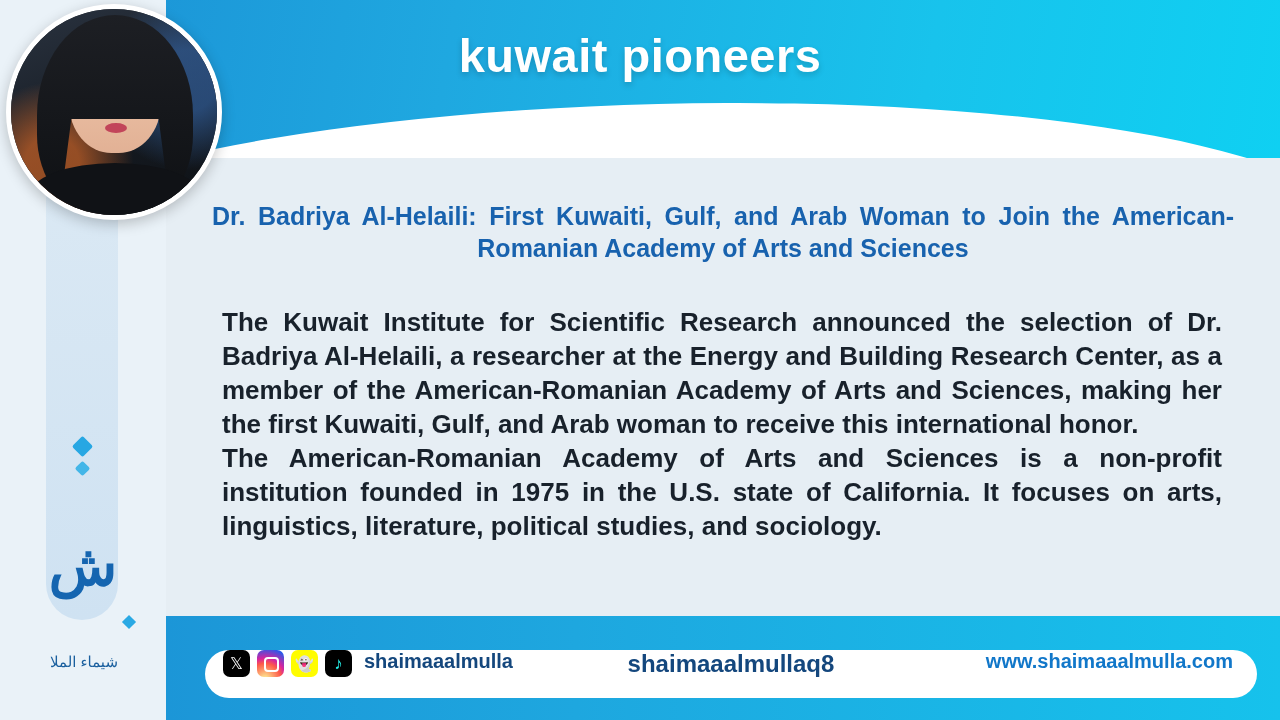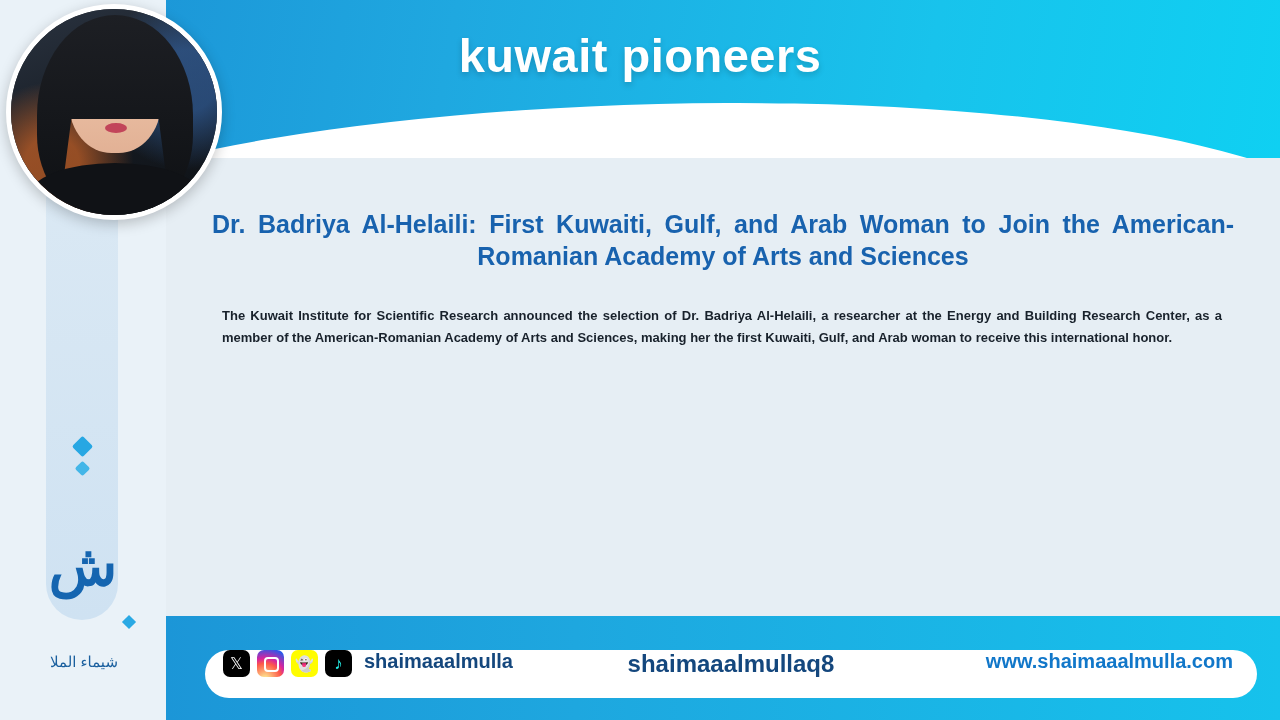--- a/index.html
+++ b/index.html
@@ -196,37 +196,37 @@
     position: absolute;
     left: 166px;
     top: 158px;
     width: 1114px;
     height: 462px;
     background: #e6eef4;
   }
   .headline {
     position: absolute;
     left: 212px;
-    top: 208px;
+    top: 200px;
     width: 1022px;
     text-align: center;
     font-size: 25px;
     line-height: 32px;
     font-weight: bold;
     color: #1862ae;
     text-align: justify;
     text-align-last: center;
   }
   .bodytext {
     position: absolute;
     left: 222px;
     top: 305px;
     width: 1000px;
-    font-size: 13px;
-    line-height: 22px;
+    font-size: 26px;
+    line-height: 34px;
     font-weight: bold;
     color: #18212b;
     text-align: justify;
   }
   .bodytext p { margin: 0; }
 
   
   .footer-band {
     position: absolute;
     left: 0;
@@ -344,20 +344,21 @@
     <div class="eye-r"></div>
     <div class="lips"></div>
     <div class="hijab"></div>
     <div class="shoulder"></div>
   </div>
 
   <div class="headline">Dr. Badriya Al-Helaili: First Kuwaiti, Gulf, and Arab Woman to Join the American-Romanian Academy of Arts and Sciences</div>
 
   <div class="bodytext">
     <p>The Kuwait Institute for Scientific Research announced the selection of Dr. Badriya Al-Helaili, a researcher at the Energy and Building Research Center, as a member of the American-Romanian Academy of Arts and Sciences, making her the first Kuwaiti, Gulf, and Arab woman to receive this international honor.</p>
+    <p>The American-Romanian Academy of Arts and Sciences is a non-profit institution founded in 1975 in the U.S. state of California. It focuses on arts, linguistics, literature, political studies, and sociology.</p>
   </div>
 
   <div class="footer-band"></div>
   <div class="footer-white-left"></div>
 
   <div class="footer-pill">
     <div class="social-group">
       <span class="sicon x"></span>
       <span class="sicon ig"></span>
       <span class="sicon sc"></span>

